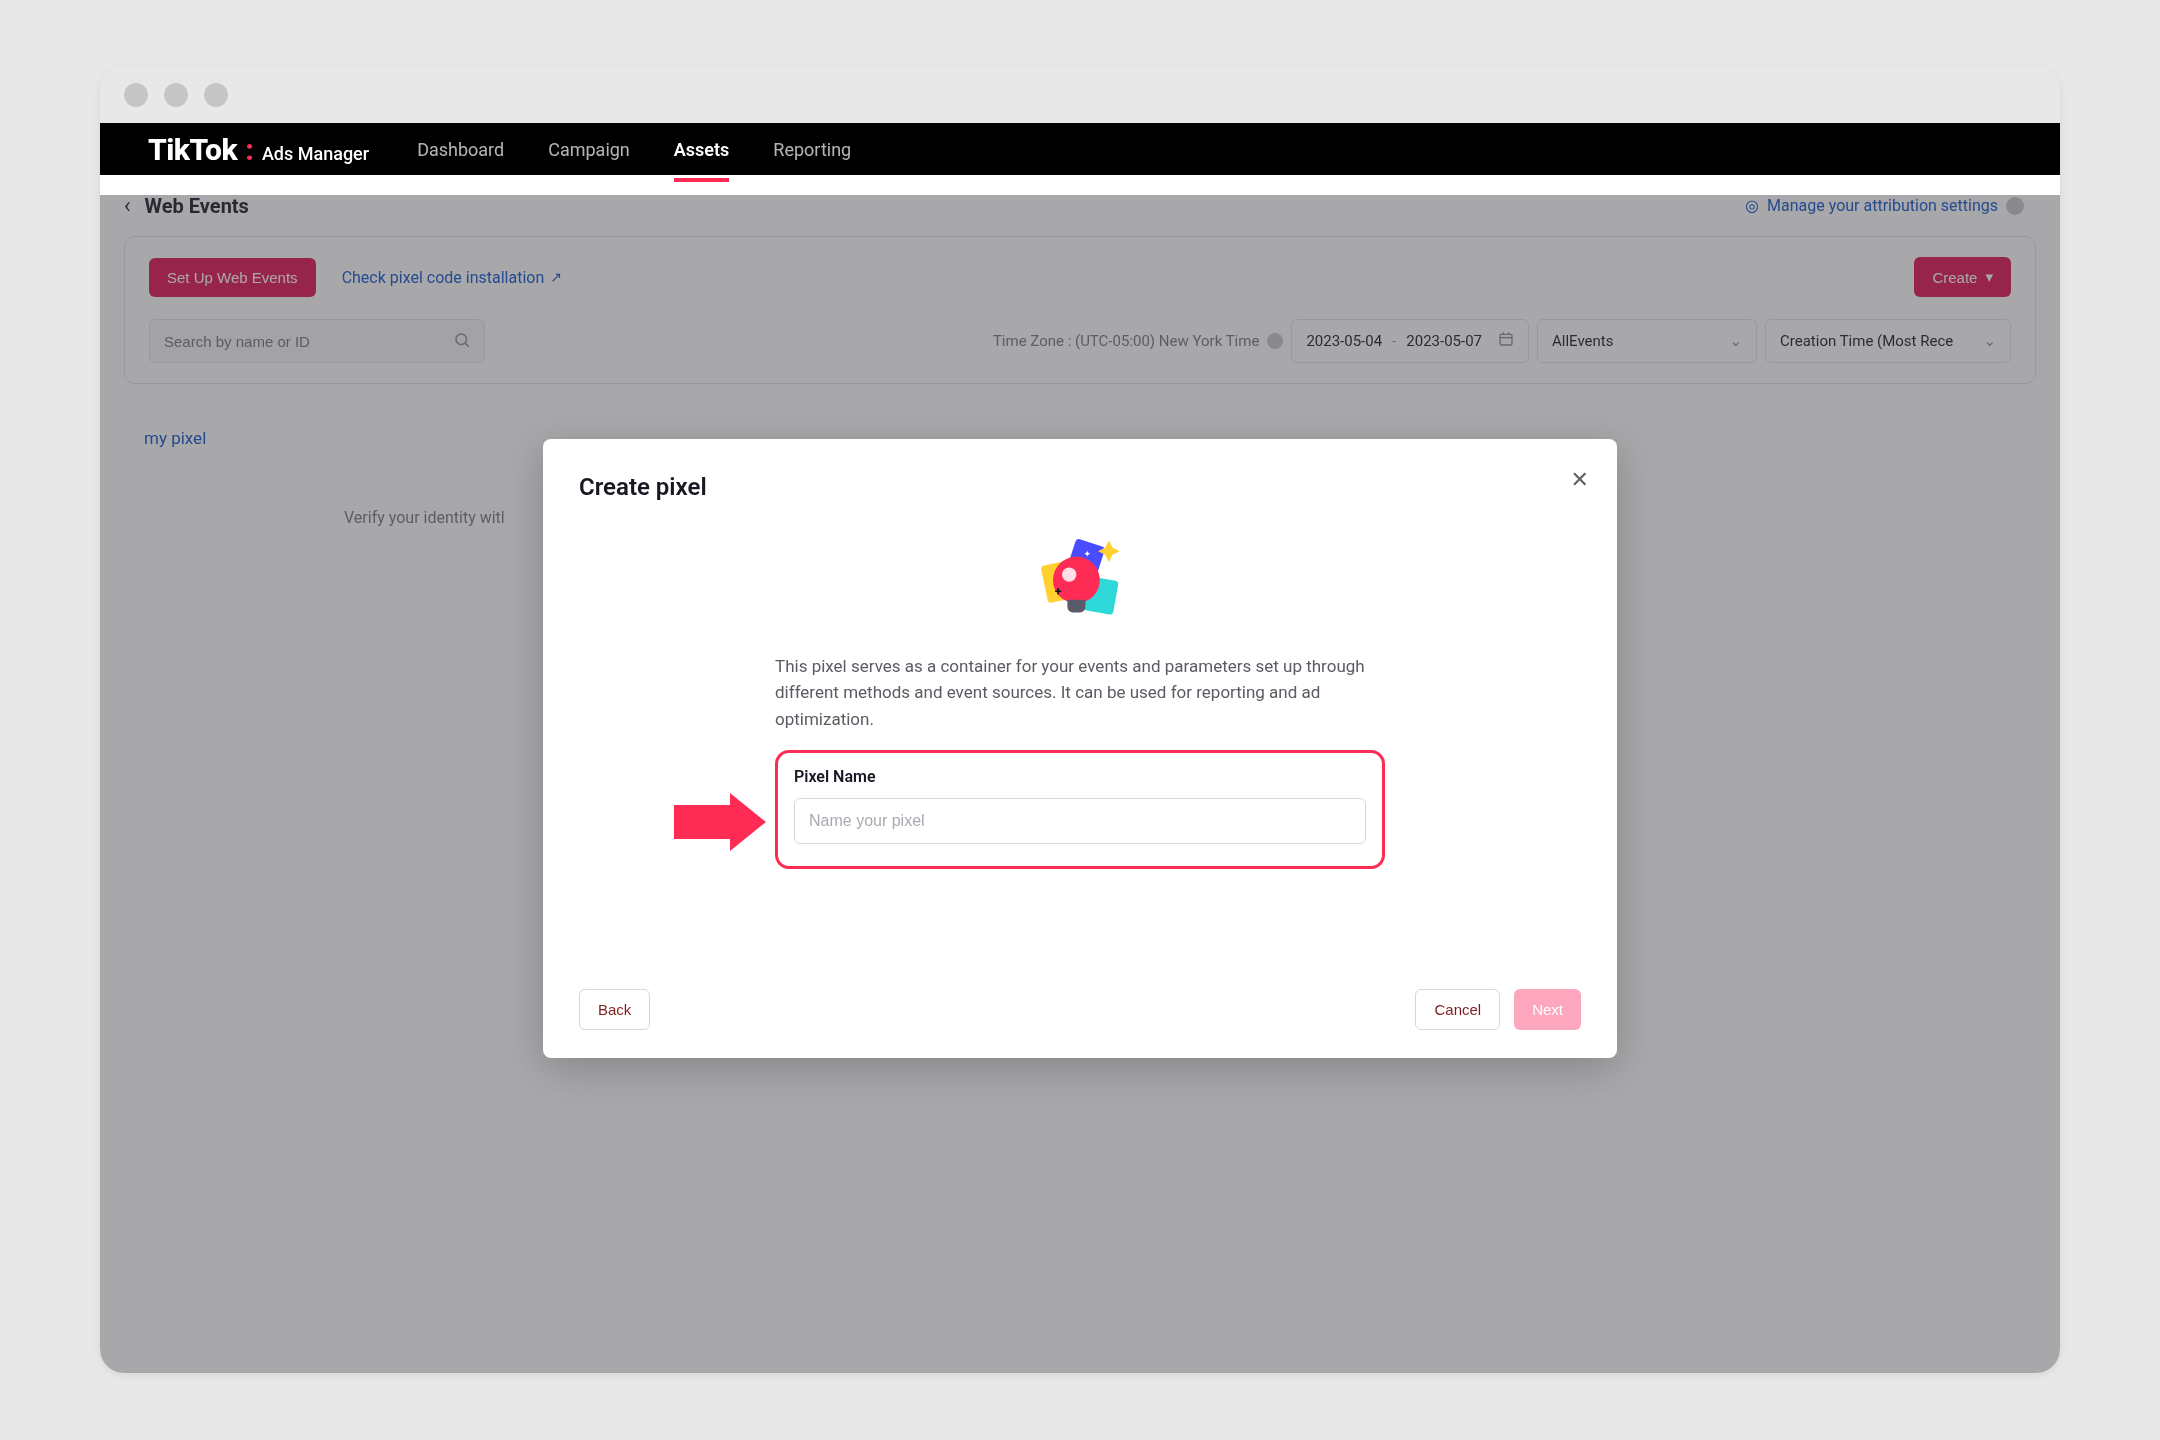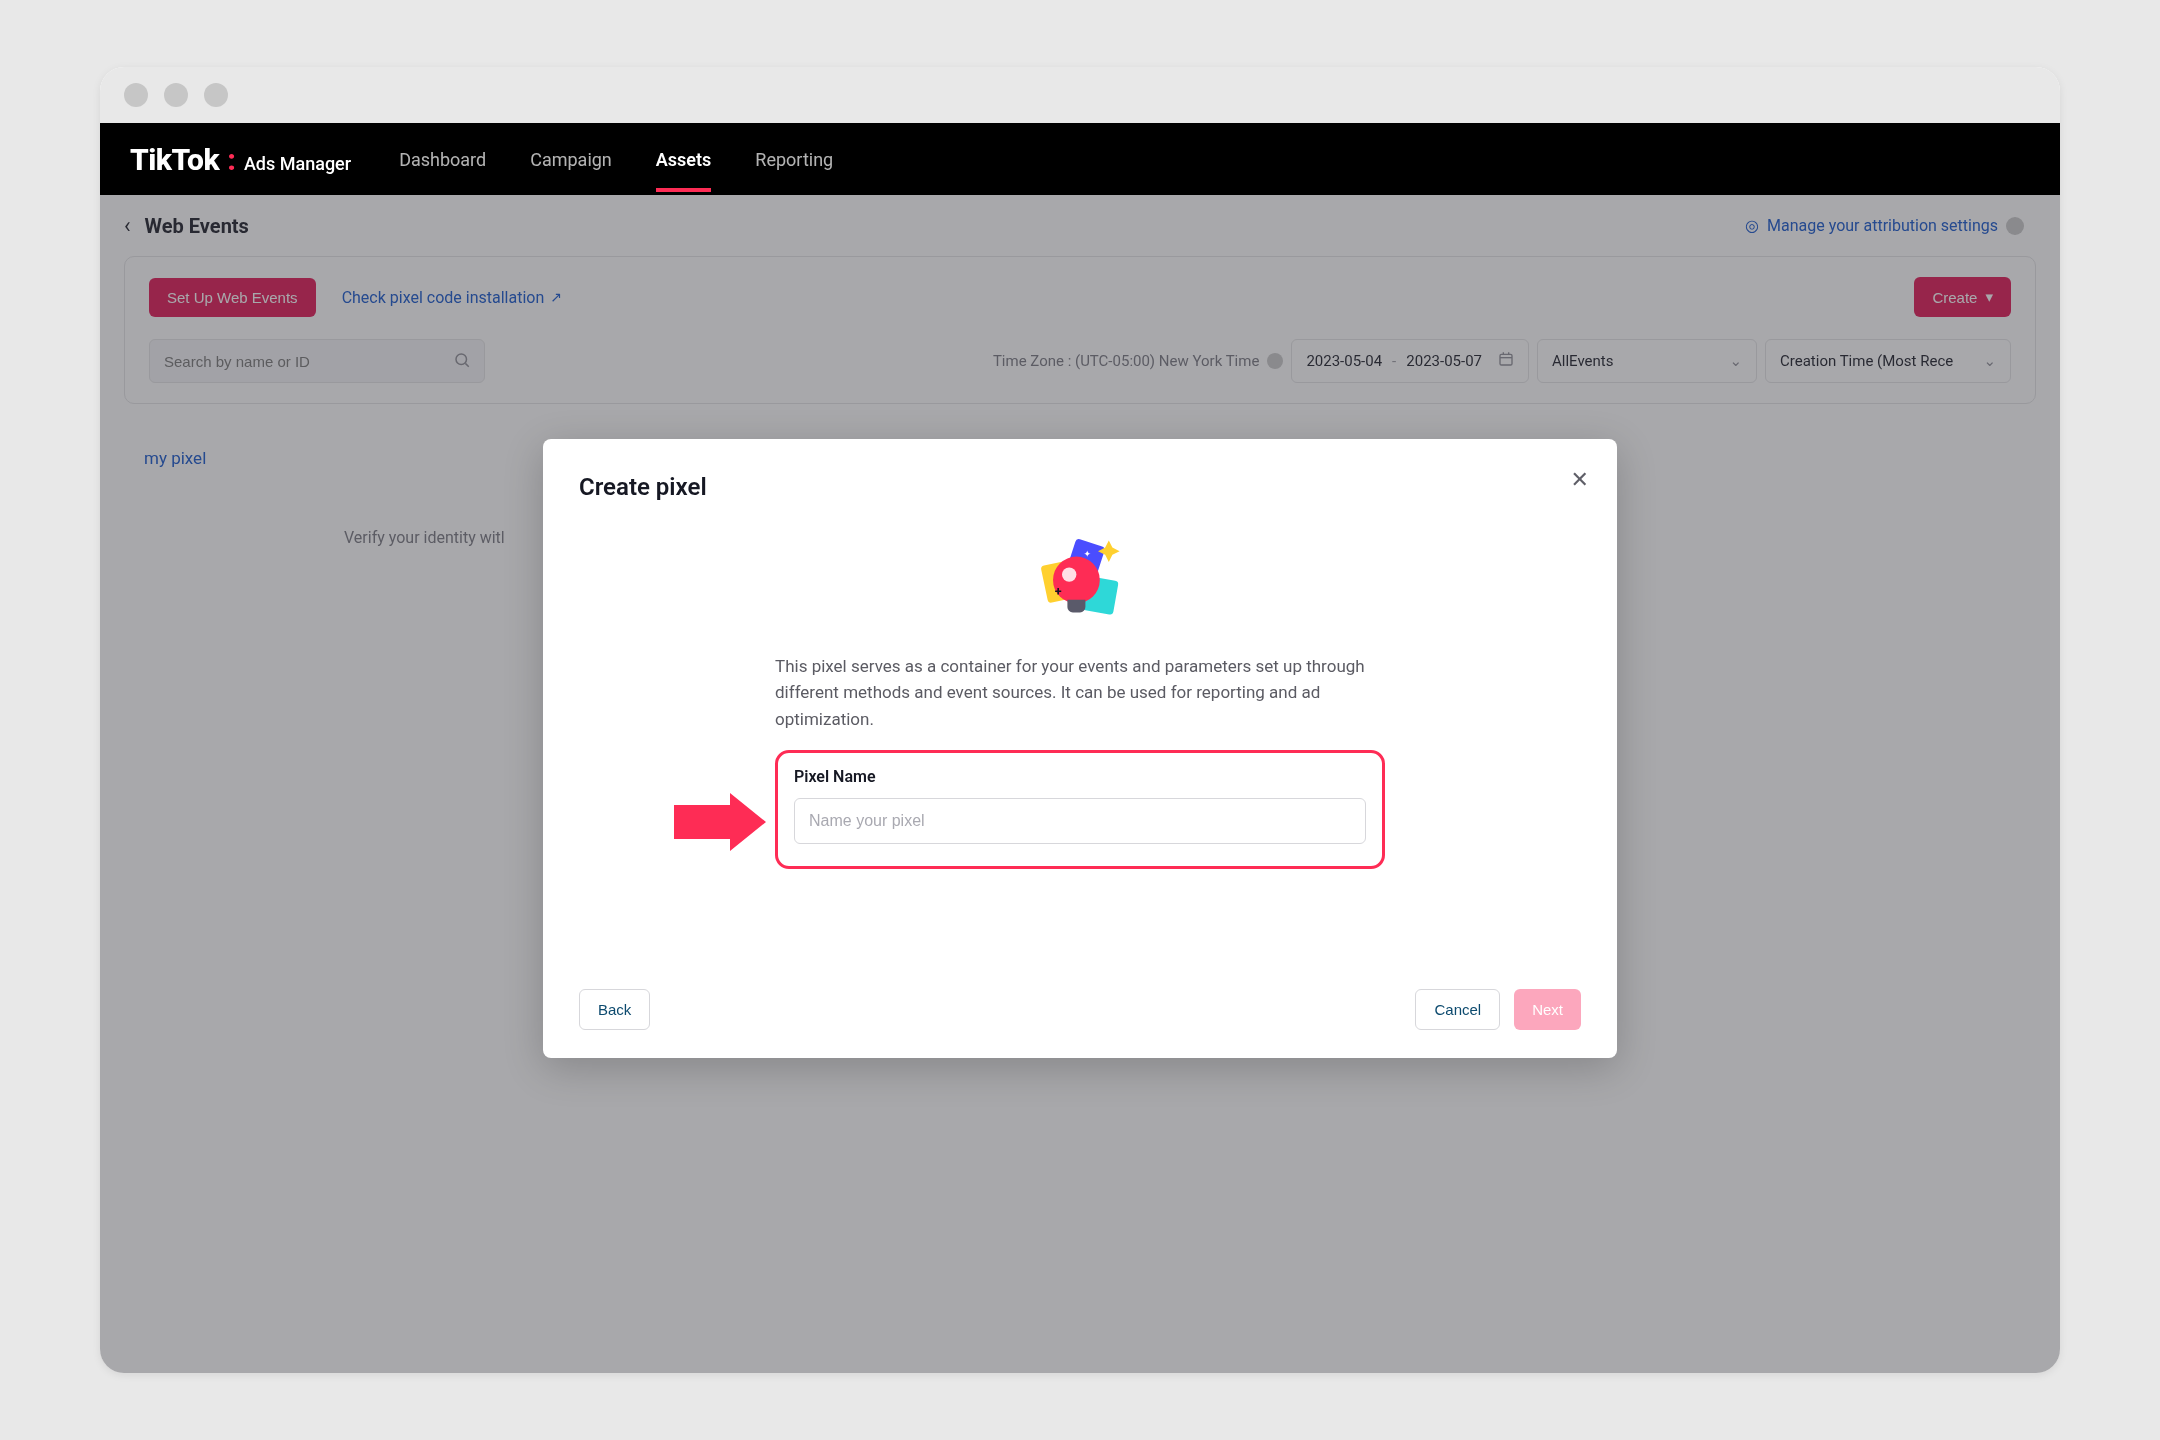--- a/index.html
+++ b/index.html
@@ -35,24 +35,24 @@
       border-radius: 50%;
       background: #c6c6c6;
     }
     .app-area {
       position: relative;
       height: calc(100% - 56px);
       overflow: hidden;
     }
     .top-nav {
       background: #000;
-      height: 72px;
+      height: 52px;
       display: flex;
       align-items: center;
-      padding: 0 30px;
+      padding: 0 48px;
       gap: 48px;
       color: rgba(255,255,255,0.7);
     }
     .brand {
       display: flex;
       align-items: baseline;
       gap: 8px;
       color: #fff;
     }
     .brand-logo {
@@ -93,21 +93,21 @@
     .toolbar-card {
       border: 1px solid #e3e3e5;
       border-radius: 10px;
       padding: 20px 24px;
       background: #fff;
     }
     .toolbar-row1 { display: flex; align-items: center; justify-content: space-between; gap: 18px; margin-bottom: 22px; }
     .toolbar-left { display: flex; align-items: center; gap: 26px; }
     .btn { border-radius: 6px; padding: 11px 18px; font-size: 15px; cursor: pointer; border: none; display: inline-flex; align-items: center; gap: 8px; }
     .btn-primary { background: #e11251; color: #fff; font-weight: 500; }
-    .btn-white { background: #fff; border: 1px solid #d7d7db; color: #0c4a6e; text-align: right; }
+    .btn-white { background: #fff; border: 1px solid #d7d7db; color: #7f1d1d; text-align: right; }
     .link-blue { color: #1254cc; font-size: 16px; display: inline-flex; align-items: center; gap: 6px; cursor: pointer; }
     .ext-icon { font-size: 14px; }
     .toolbar-row2 { display: flex; align-items: center; gap: 8px; }
     .search-box { position: relative; width: 336px; }
     .search-box input {
       width: 100%; height: 44px; border: 1px solid #e3e3e5; border-radius: 6px;
       padding: 0 44px 0 14px; font-size: 15px; background: #f5f5f7; color: #161823;
     }
     .search-box .search-ic { position: absolute; right: 14px; top: 12px; color: #8b8b94; font-size: 18px; }
     .row2-spacer { flex: 1; }

